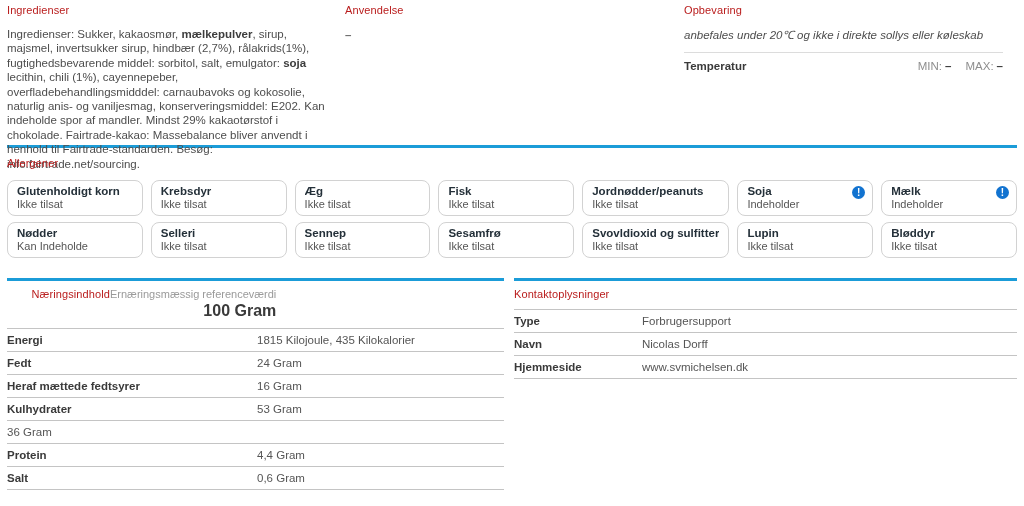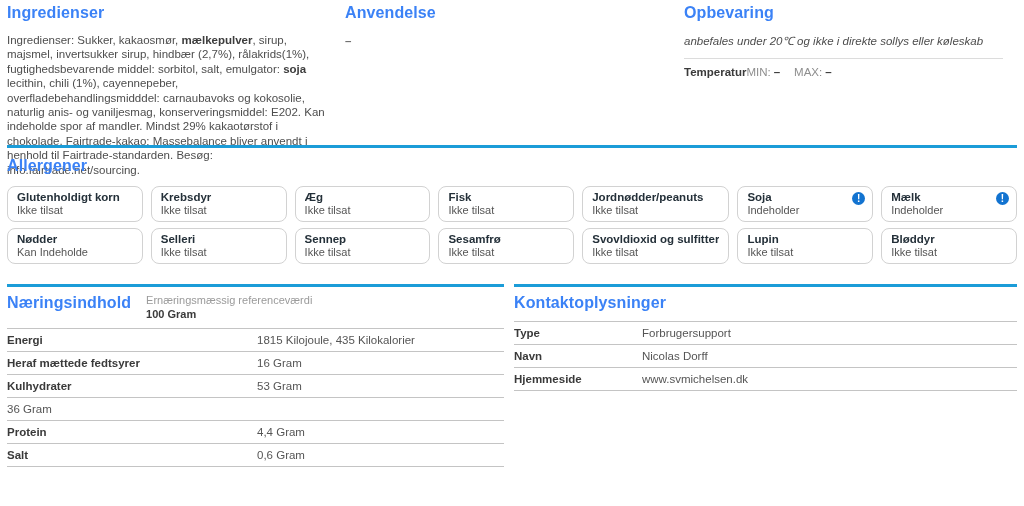--- a/index.html
+++ b/index.html
@@ -6,23 +6,23 @@
   html, body { width: 1024px; height: 506px; overflow: hidden; }
   body {
     font-family: "Liberation Sans", sans-serif;
     background: #ffffff;
     color: #4d4d4d;
     font-size: 11.5px;
   }
   .page { padding: 0 7px; }
 
   .sec-title {
-    font-size: 16px;
-    font-weight: bold;
-    color: #3b82f6;
+    font-size: 11px;
+    font-weight: normal;
+    color: #b91c1c;
     letter-spacing: 0.1px;
   }
 
   
   .top {
     display: grid;
     grid-template-columns: 338px 339px 1fr;
     padding-top: 4px;
     height: 145px;
   }
@@ -32,20 +32,21 @@
     line-height: 14.4px;
     color: #4d4d4d;
     max-width: 332px;
   }
   .ingredients-text b { color: #3d3d3d; }
   .dash-value { margin-top: 13px; color: #6d6d6d; font-weight: bold; }
   .storage-text { margin-top: 12px; line-height: 14px; max-width: 330px; font-style: italic; }
   .storage-divider { border-top: 1px solid #dcdcdc; margin-top: 10px; }
   .temp-row {
     display: flex;
+    justify-content: space-between;
     align-items: center;
     padding: 7px 0;
   }
   .temp-label { font-weight: bold; color: #3a3a3a; }
   .minmax { display: flex; gap: 14px; }
   .mm-label { color: #8e8e8e; }
   .mm-value { color: #3a3a3a; font-weight: bold; margin-left: 3px; }
 
   .divider-blue { height: 3px; background: #1b9cd8; }
 
@@ -91,28 +92,29 @@
 
   
   .bottom {
     display: grid;
     grid-template-columns: 497px 1fr;
     gap: 0 10px;
     margin-top: 20px;
   }
   .nut-header {
     display: flex;
-    gap: 15px;
+    gap: 0;
     padding: 7px 0 8px;
     border-bottom: 1px solid #c4c4c4;
     align-items: flex-start;
+    text-align: right;
   }
   .nut-title { min-width: 103px; }
   .ref-label { color: #9a9a9a; font-size: 11px; }
-  .ref-value { font-weight: bold; color: #3a3a3a; margin-top: 2px; font-size: 11px; }
+  .ref-value { font-weight: bold; color: #3a3a3a; margin-top: 2px; font-size: 16px; }
   .data-row {
     display: grid;
     grid-template-columns: 250px 1fr;
     align-items: center;
     padding: 5px 0;
     border-bottom: 1px solid #c4c4c4;
     min-height: 23px;
   }
   .row-label { font-weight: bold; color: #3a3a3a; }
   .row-value { color: #555; }
@@ -227,20 +229,24 @@
         <div>
           <div class="ref-label">Ernæringsmæssig referenceværdi</div>
           <div class="ref-value">100 Gram</div>
         </div>
       </div>
       <div class="data-row">
         <span class="row-label">Energi</span>
         <span class="row-value">1815 Kilojoule, 435 Kilokalorier</span>
       </div>
       <div class="data-row">
+        <span class="row-label">Fedt</span>
+        <span class="row-value">24 Gram</span>
+      </div>
+      <div class="data-row">
         <span class="row-label">Heraf mættede fedtsyrer</span>
         <span class="row-value">16 Gram</span>
       </div>
       <div class="data-row">
         <span class="row-label">Kulhydrater</span>
         <span class="row-value">53 Gram</span>
       </div>
       <div class="data-row">
         <span class="row-value">36 Gram</span>
       </div>

